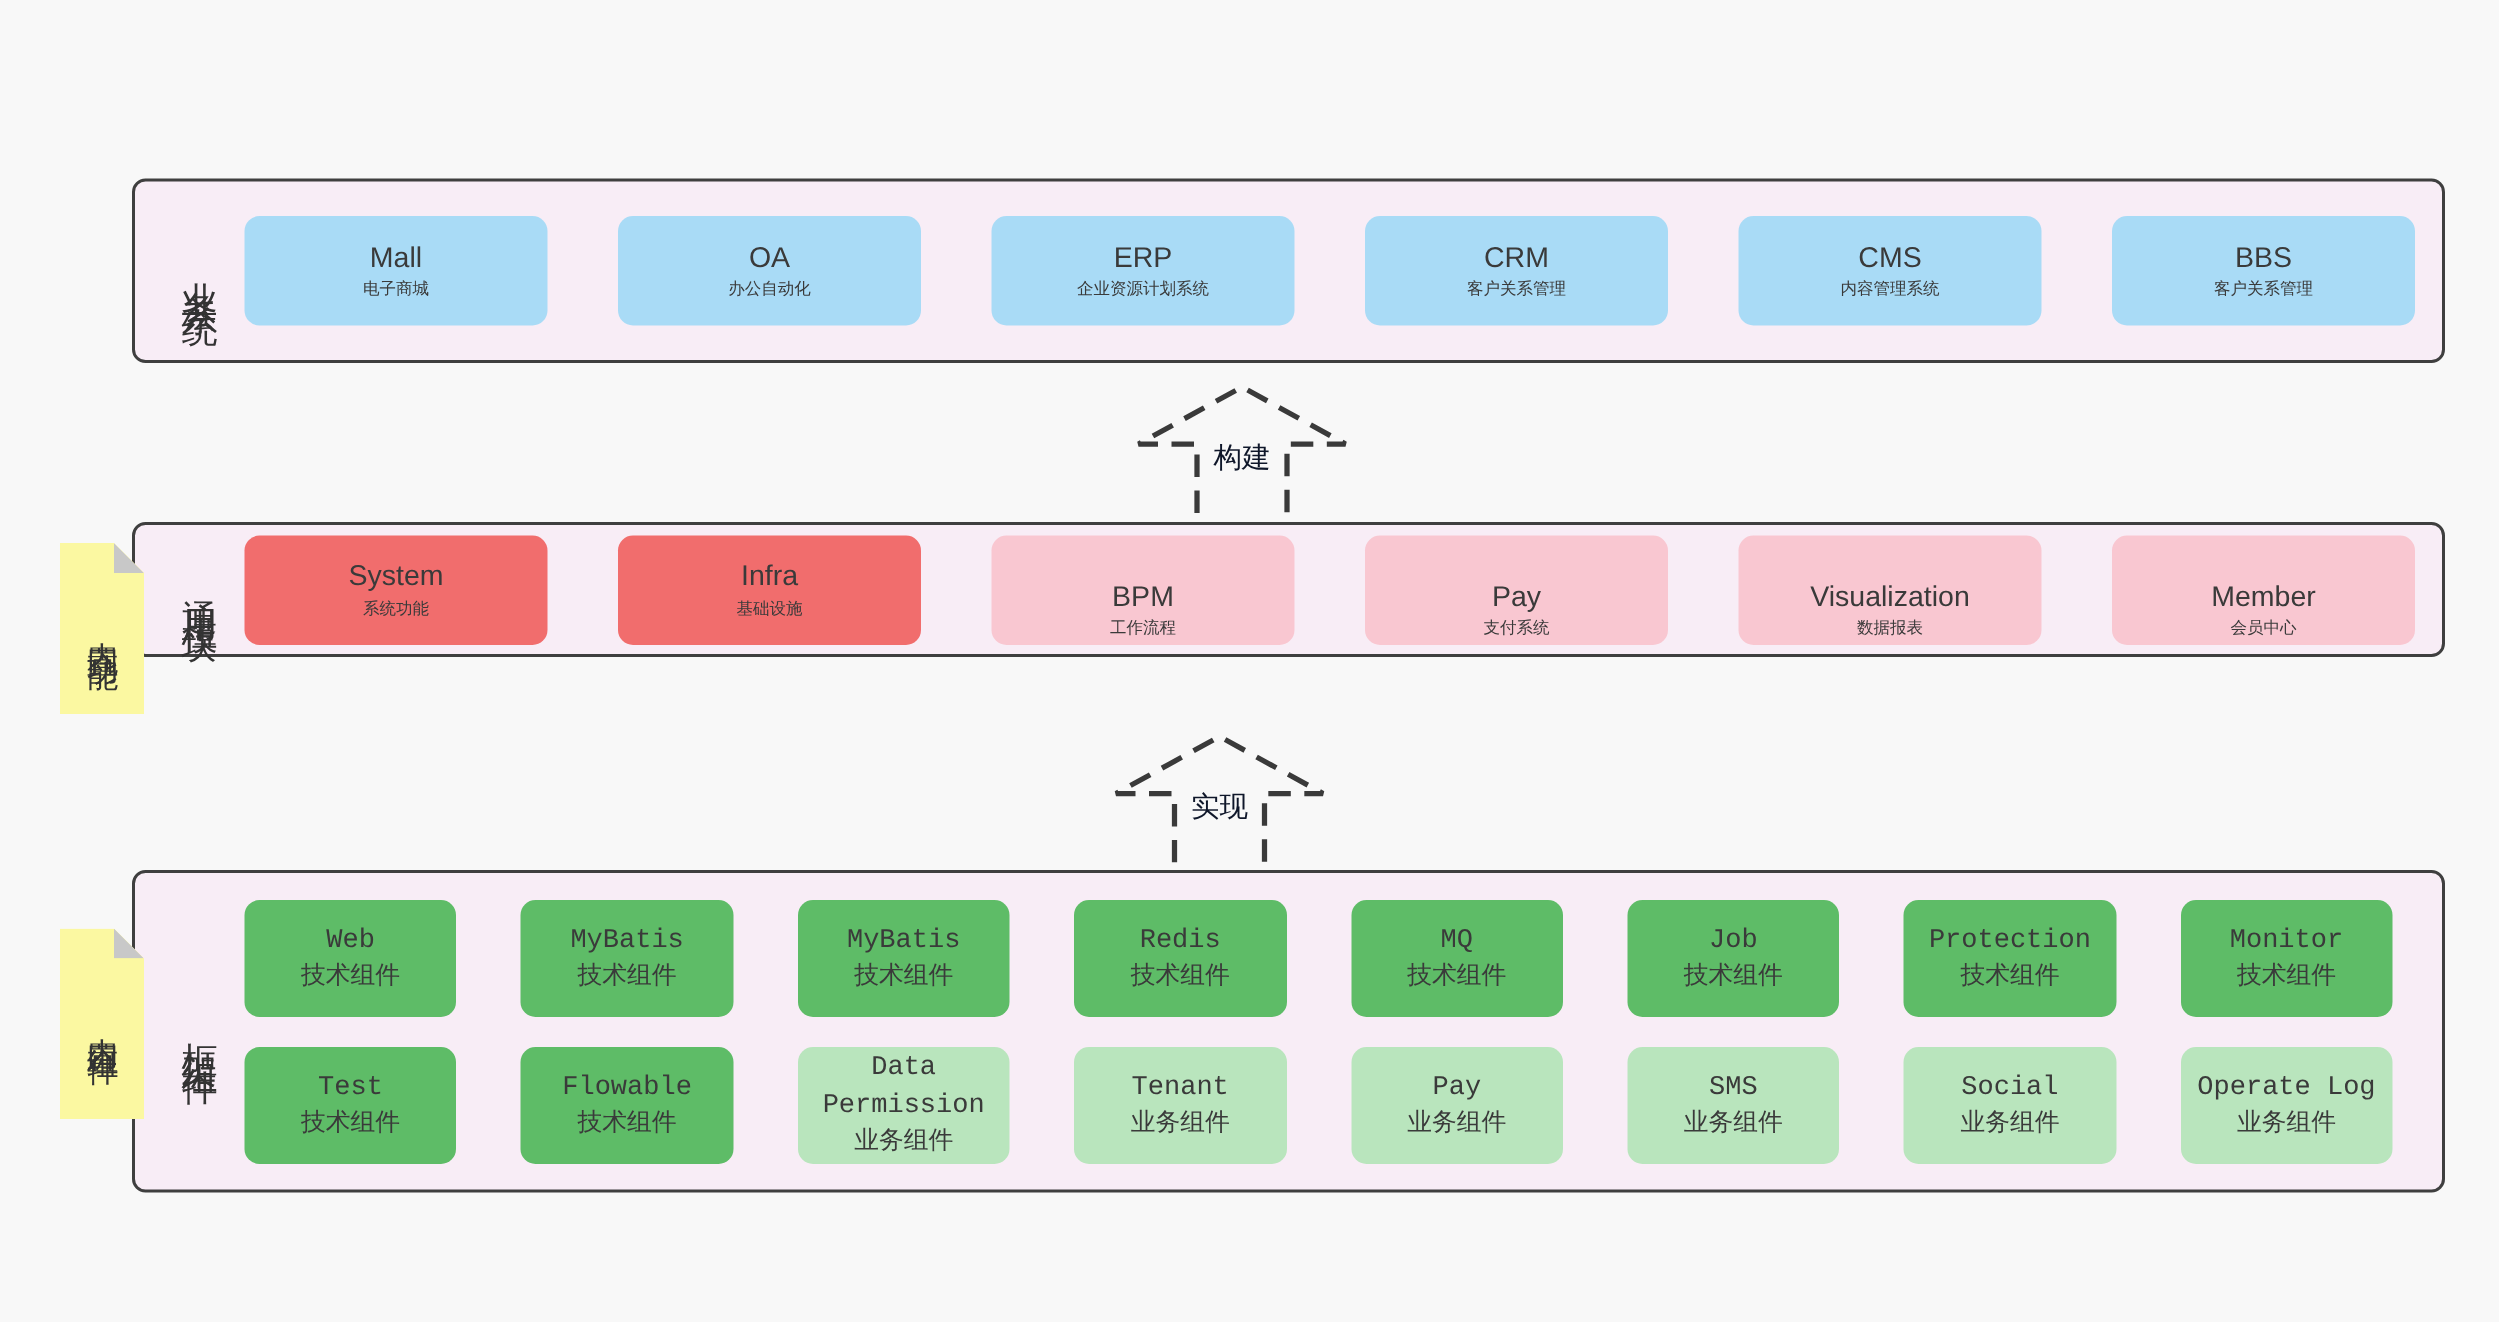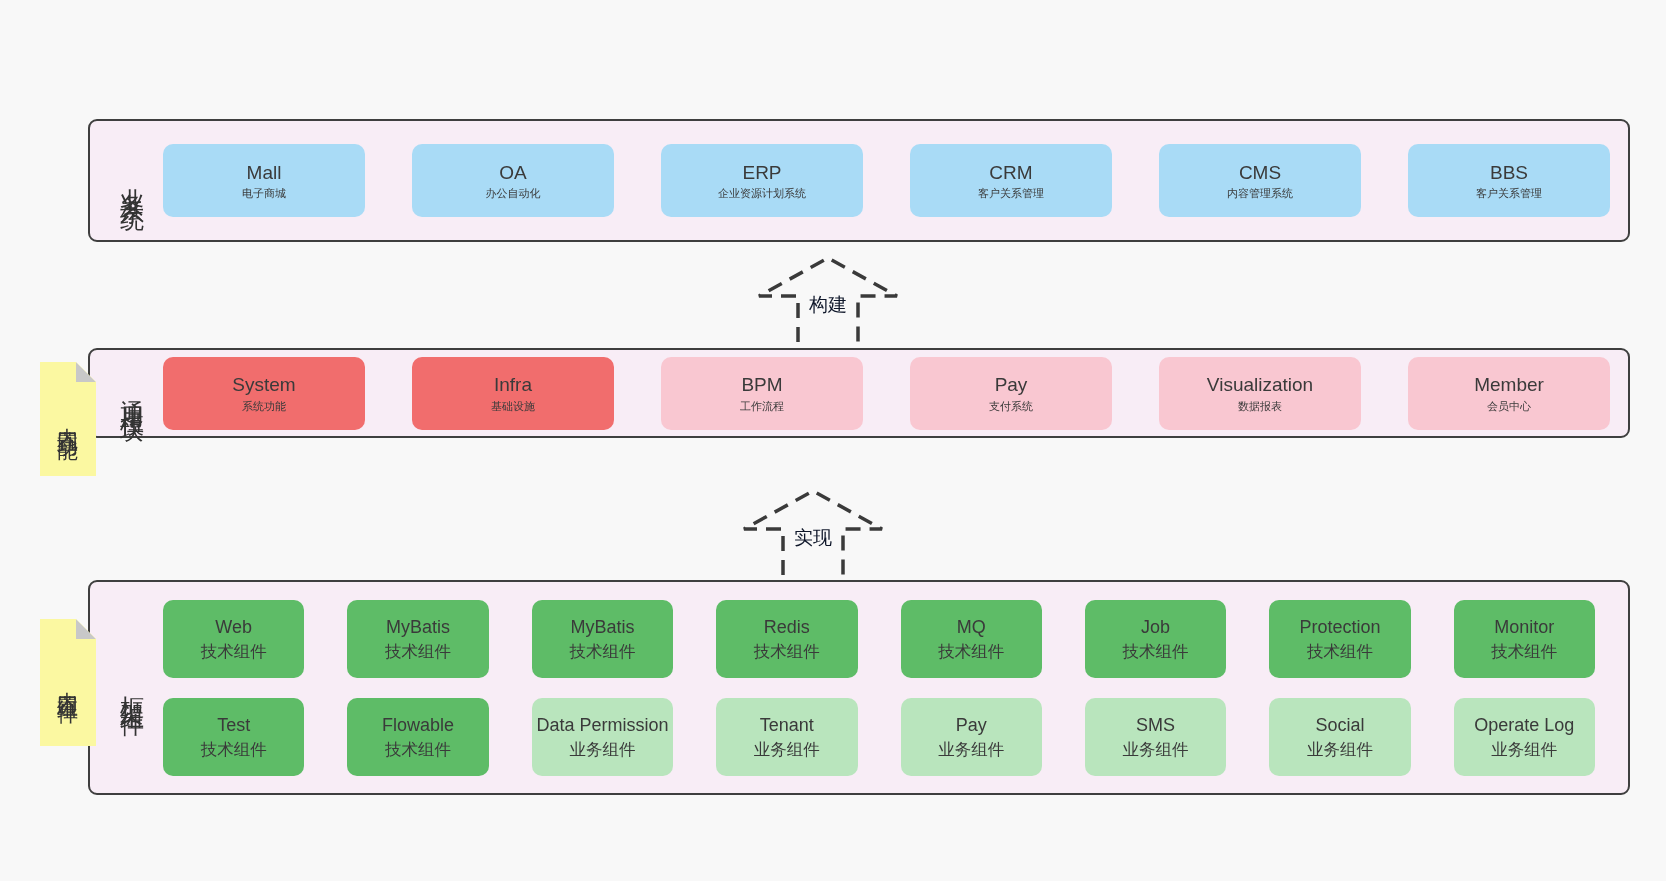--- a/index.html
+++ b/index.html
@@ -28,34 +28,34 @@
     font-size:24px;letter-spacing:6px;color:#333;line-height:1;
   }
   .row6{
     flex:1;display:grid;grid-template-columns:repeat(6,1fr);gap:47px;
     align-items:center;padding-right:18px;
   }
   .rows8{
     flex:1;display:flex;flex-direction:column;justify-content:center;
     gap:20px;padding-right:33px;
   }
-  .row8{display:grid;grid-template-columns:repeat(8,1fr);gap:43px;align-items:center;}
+  .row8{display:grid;grid-template-columns:repeat(8,1fr);gap:43px;align-items:center;font-family:Liberation Mono, monospace;}
   .box{
     border-radius:10px;display:flex;flex-direction:column;align-items:center;
     justify-content:center;text-align:center;line-height:1.38;padding:2px 4px;
   }
   .row6 .box{height:73px;}
   .row8 .box{height:78px;}
   .box .en{font-size:19px;}
   .box .zh{font-size:11px;}
   .row8 .box .en{font-size:18px;}
   .row8 .box .zh{font-size:16.5px;}
   .blue{background:var(--blue);}
   .red{background:var(--red);}
-  .pink{background:var(--pink);}
+  .pink{background:var(--pink);justify-content:flex-end;}
   .gd{background:var(--green-dark);}
   .gl{background:var(--green-light);}
   .note{
     position:absolute;left:40px;width:56px;background:var(--yellow);z-index:3;
     display:flex;align-items:center;justify-content:center;
     clip-path:polygon(0 0,calc(100% - 20px) 0,100% 20px,100% 100%,0 100%);
   }
   #note-modules{top:362px;height:114px;}
   #note-components{top:619px;height:127px;}
   .note .v-text{font-size:21px;letter-spacing:4px;}

